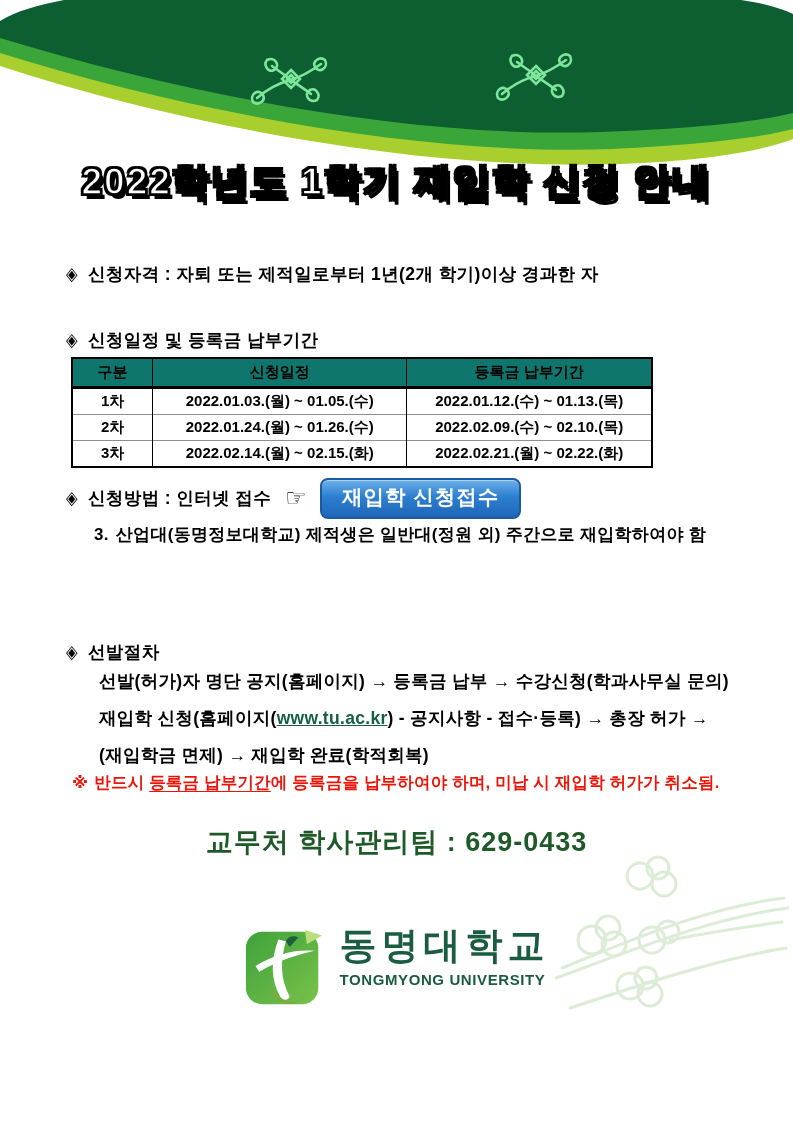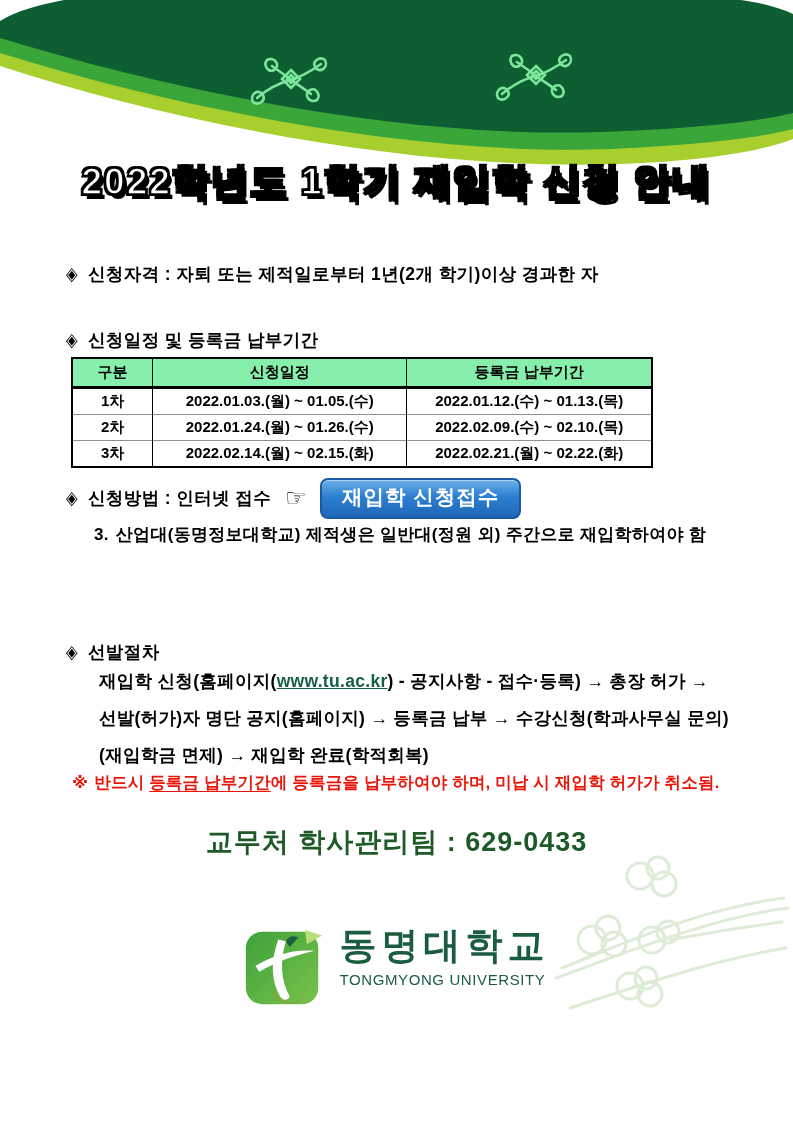--- a/index.html
+++ b/index.html
@@ -15,21 +15,21 @@
     -webkit-text-stroke:1.6px #000;
     text-shadow:-2px 2px 0 #000,2px 2px 0 #000,-2px -2px 0 #000,2px -2px 0 #000,4px 5px 0 #000;
   }
   
   .sec{position:absolute;left:66px;display:flex;align-items:center;
        font-weight:bold;font-size:17.5px;letter-spacing:.4px;white-space:nowrap;}
   .bullet{font-size:15px;margin-right:10px;transform:scaleY(1.25);display:inline-block;}
   
   .sched{position:absolute;left:71px;top:357px;width:582px;border-collapse:collapse;
          border:2.5px solid #000;font-size:15px;font-weight:bold;text-align:center;}
-  .sched th{background:#86efac;height:25px;border-bottom:3px solid #000;font-size:15px;}
+  .sched th{background:#0f766e;height:25px;border-bottom:3px solid #000;font-size:15px;}
   .sched td{height:23px;}
   .sched th + th, .sched td + td{border-left:1.6px solid #000;}
   .sched tbody tr + tr td{border-top:1.6px solid #8f8f8f;}
   
   .method-row{top:479px;height:38px;}
   .pointer{font-size:24px;margin-left:14px;line-height:1;}
   .apply-btn{
     display:inline-block;margin-left:13px;padding:3px 20px 6px;border-radius:8px;
     border:2px solid #1a5aa0;background:linear-gradient(#6cb0ea 0%,#2d7fd0 45%,#1f66b8 100%);
     color:#fff;font-weight:800;font-size:20.5px;letter-spacing:1px;cursor:pointer;
@@ -49,21 +49,21 @@
   .warning .mark{margin-right:6px;}
   .warning .strong{font-weight:900;text-decoration:underline;text-underline-offset:3px;}
   
   .contact{position:absolute;top:824px;left:0;width:100%;text-align:center;
            font-size:27px;font-weight:800;color:#1e5a28;letter-spacing:1px;}
   
   .logo-row{position:absolute;top:926px;left:0;width:100%;display:flex;
             justify-content:center;align-items:flex-start;gap:16px;}
   .logo-text{display:flex;flex-direction:column;}
   .logo-kr{font-size:37px;font-weight:800;color:#1a5c40;letter-spacing:5px;line-height:1.1;}
-  .logo-en{font-size:15px;font-weight:400;color:#1a5c40;letter-spacing:.6px;margin-top:4px;}
+  .logo-en{font-size:15px;font-weight:700;color:#1a5c40;letter-spacing:.6px;margin-top:4px;}
   
   .watermark{position:absolute;left:552px;top:848px;}
 </style>
 </head>
 <body>
 
 <svg class="header-svg" width="793" height="176" viewBox="0 0 793 176">
   <path d="M0,66 C190,128 430,171 620,164 C705,161 762,151 793,139 L793,-10 L0,-10 Z" fill="#a8cf2e"></path>
   <path d="M0,53 C195,114 430,156 612,149 C700,145 758,138 793,129 L793,-10 L0,-10 Z" fill="#3aa63a"></path>
   <path d="M0,38 C200,99 420,138 600,132 C685,129 752,123 793,113 L793,-10 L0,-10 Z" fill="#0d5e31"></path>
@@ -151,22 +151,22 @@
     <span class="num">3.</span><span>산업대(동명정보대학교) 제적생은 일반대(정원 외) 주간으로 재입학하여야 함</span><span class="u"></span><span></span>
   </div>
 </div>
 
 <div class="sec" style="top:640px">
   <span class="bullet">◈</span>
   <span>선발절차</span>
 </div>
 
 <div class="para">
+  <div>선발(허가)자 명단 공지(홈페이지) → 등록금 납부 → 수강신청(학과사무실 문의)</div>
   <div><span>재입학 신청(홈페이지(</span><a class="link">www.tu.ac.kr</a><span>) - 공지사항 - 접수·등록) → 총장 허가 →</span></div>
-  <div>선발(허가)자 명단 공지(홈페이지) → 등록금 납부 → 수강신청(학과사무실 문의)</div>
   <div>(재입학금 면제) → 재입학 완료(학적회복)</div>
 </div>
 
 <div class="warning">
   <span class="mark">※</span><span>반드시 </span><span class="strong">등록금 납부기간</span><span>에 등록금을 납부하여야 하며, 미납 시 재입학 허가가 취소됨.</span>
 </div>
 
 <div class="contact">교무처 학사관리팀 : 629-0433</div>
 
 <svg class="watermark" width="240" height="170" viewBox="0 0 240 170">

